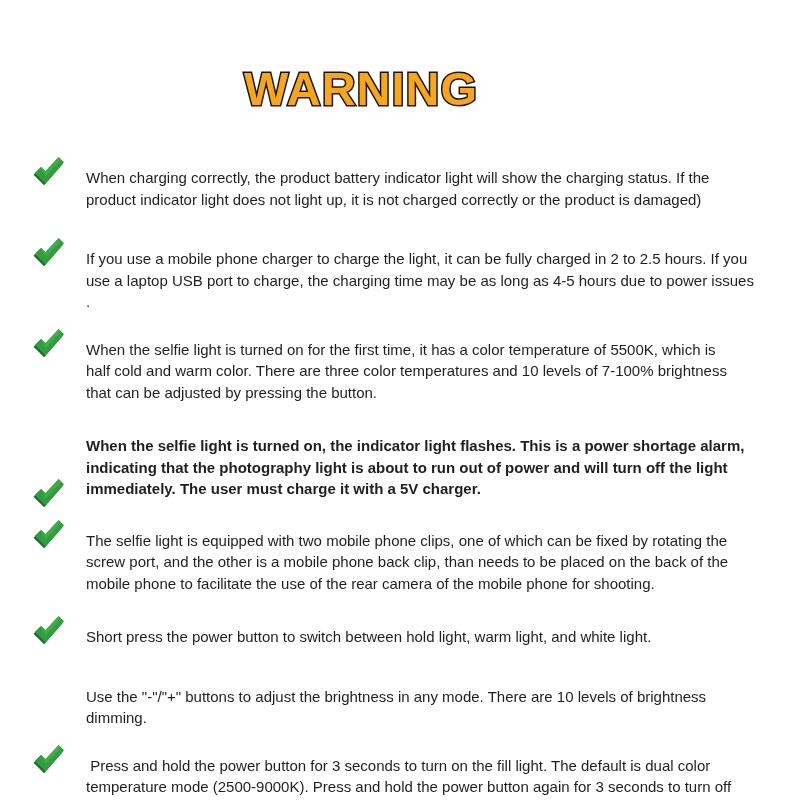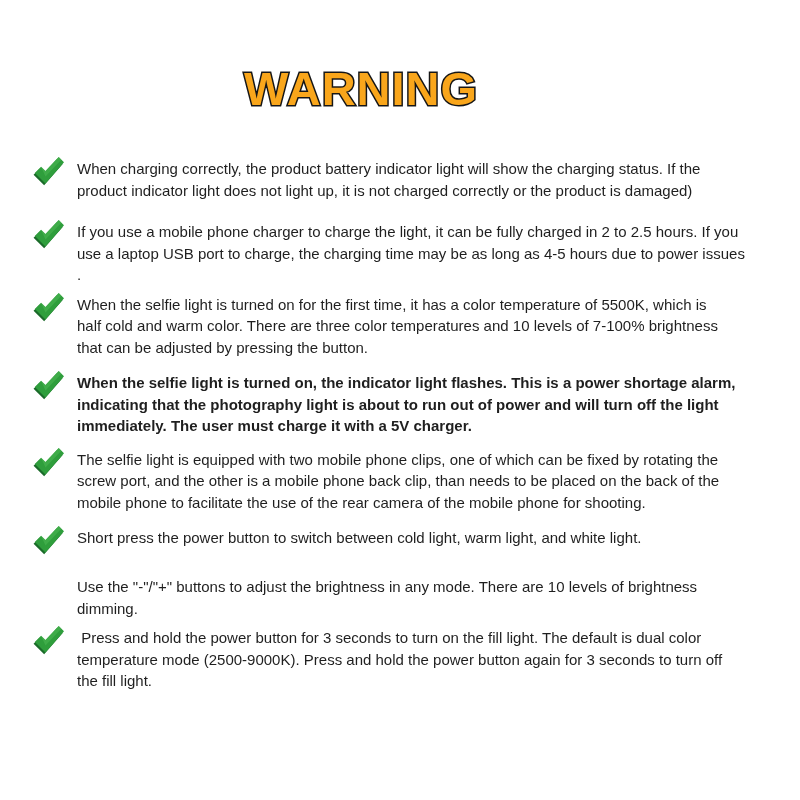--- a/index.html
+++ b/index.html
@@ -21,29 +21,29 @@
     color: #F9A61B;
     -webkit-text-stroke: 3px #161616;
     paint-order: stroke fill;
   }
 
   .list { padding-left: 33px; }
 
   .item { display: flex; align-items: flex-start; }
   .item.gap-20 { margin-bottom: 20px; }
   .item.gap-14 { margin-bottom: 14px; }
-  .item.gap-12 { margin-bottom: 12px; }
+  .item.gap-12 { margin-bottom: 12px; align-items: flex-end; }
   .item.gap-8  { margin-bottom: 8px; }
   .item.gap-4  { margin-bottom: 4px; }
 
   .icon-col { flex: 0 0 44px; width: 44px; padding-top: 0; }
   .tick-svg { width: 32px; height: 30px; display: block; margin-top: -1px; }
 
   .text {
-    margin: 0;
+    margin: 9px;
     width: 712px;
     font-size: 15px;
     line-height: 21.5px;
     color: #1f1f1f;
     white-space: pre-wrap;
   }
   .item.bold .text { font-weight: bold; }
 
   .defs { position: absolute; width: 0; height: 0; overflow: hidden; }
 </style>
@@ -118,21 +118,21 @@
 screw port, and the other is a mobile phone back clip, than needs to be placed on the back of the
 mobile phone to facilitate the use of the rear camera of the mobile phone for shooting.</p>
     </div>
 
     <div class="item gap-20">
       <span class="icon-col">
         <svg class="tick-svg">
             <use href="#tick"></use>
           </svg>
       </span>
-      <p class="text">Short press the power button to switch between cold light, warm light, and white light.</p>
+      <p class="text">Short press the power button to switch between hold light, warm light, and white light.</p>
     </div>
 
     <div class="item gap-8">
       <span class="icon-col"></span>
       <p class="text">Use the "-"/"+" buttons to adjust the brightness in any mode. There are 10 levels of brightness
 dimming.</p>
     </div>
 
     <div class="item">
       <span class="icon-col">

